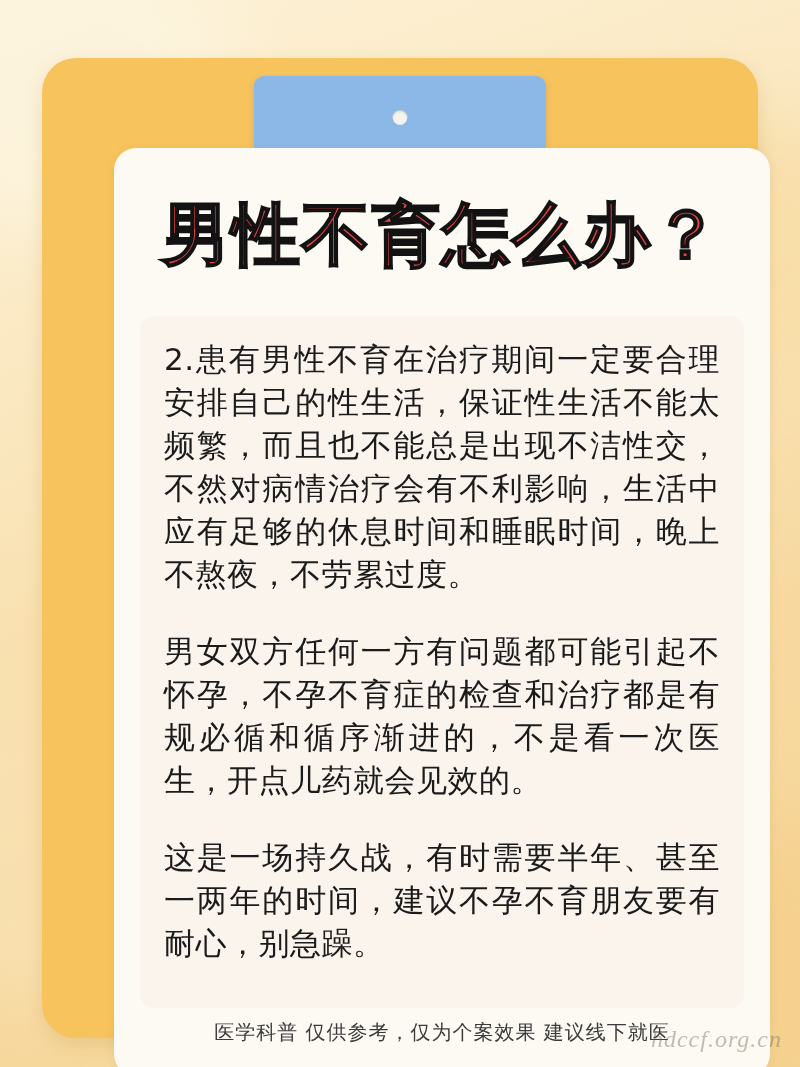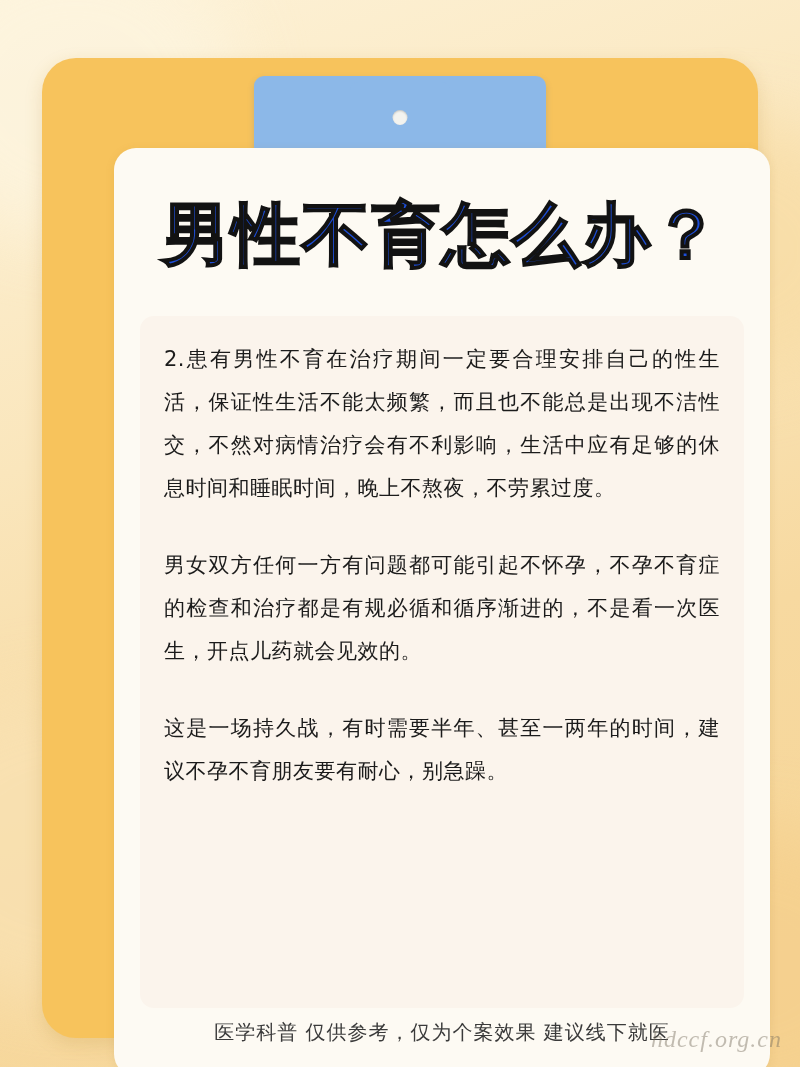--- a/index.html
+++ b/index.html
@@ -93,40 +93,40 @@
   .title {
     position: absolute;
     left: 0;
     right: 0;
     top: 42px;
     text-align: center;
     font-family: "DejaVu Sans", "Liberation Sans", sans-serif;
     font-weight: bold;
     font-size: 68px;
     letter-spacing: 2px;
-    color: #1d4ed8;
+    color: #ef4444;
     -webkit-text-stroke: 2px #121212;
     white-space: nowrap;
   }
 
   .body-card {
     position: absolute;
     left: 26px;
     right: 26px;
     top: 168px;
     bottom: 68px;
     background: #fbf4ec;
     border-radius: 14px;
     padding: 22px 24px 0 24px;
     box-sizing: border-box;
   }
 
   .para {
     font-family: "DejaVu Sans", "Liberation Sans", sans-serif;
-    font-size: 21px;
+    font-size: 31px;
     line-height: 43px;
     color: #1b1b1b;
     letter-spacing: 0.5px;
     margin: 0 0 34px 0;
     text-align: justify;
   }
   .para:last-child { margin-bottom: 16px; }
 
   .footer-note {
     position: absolute;

